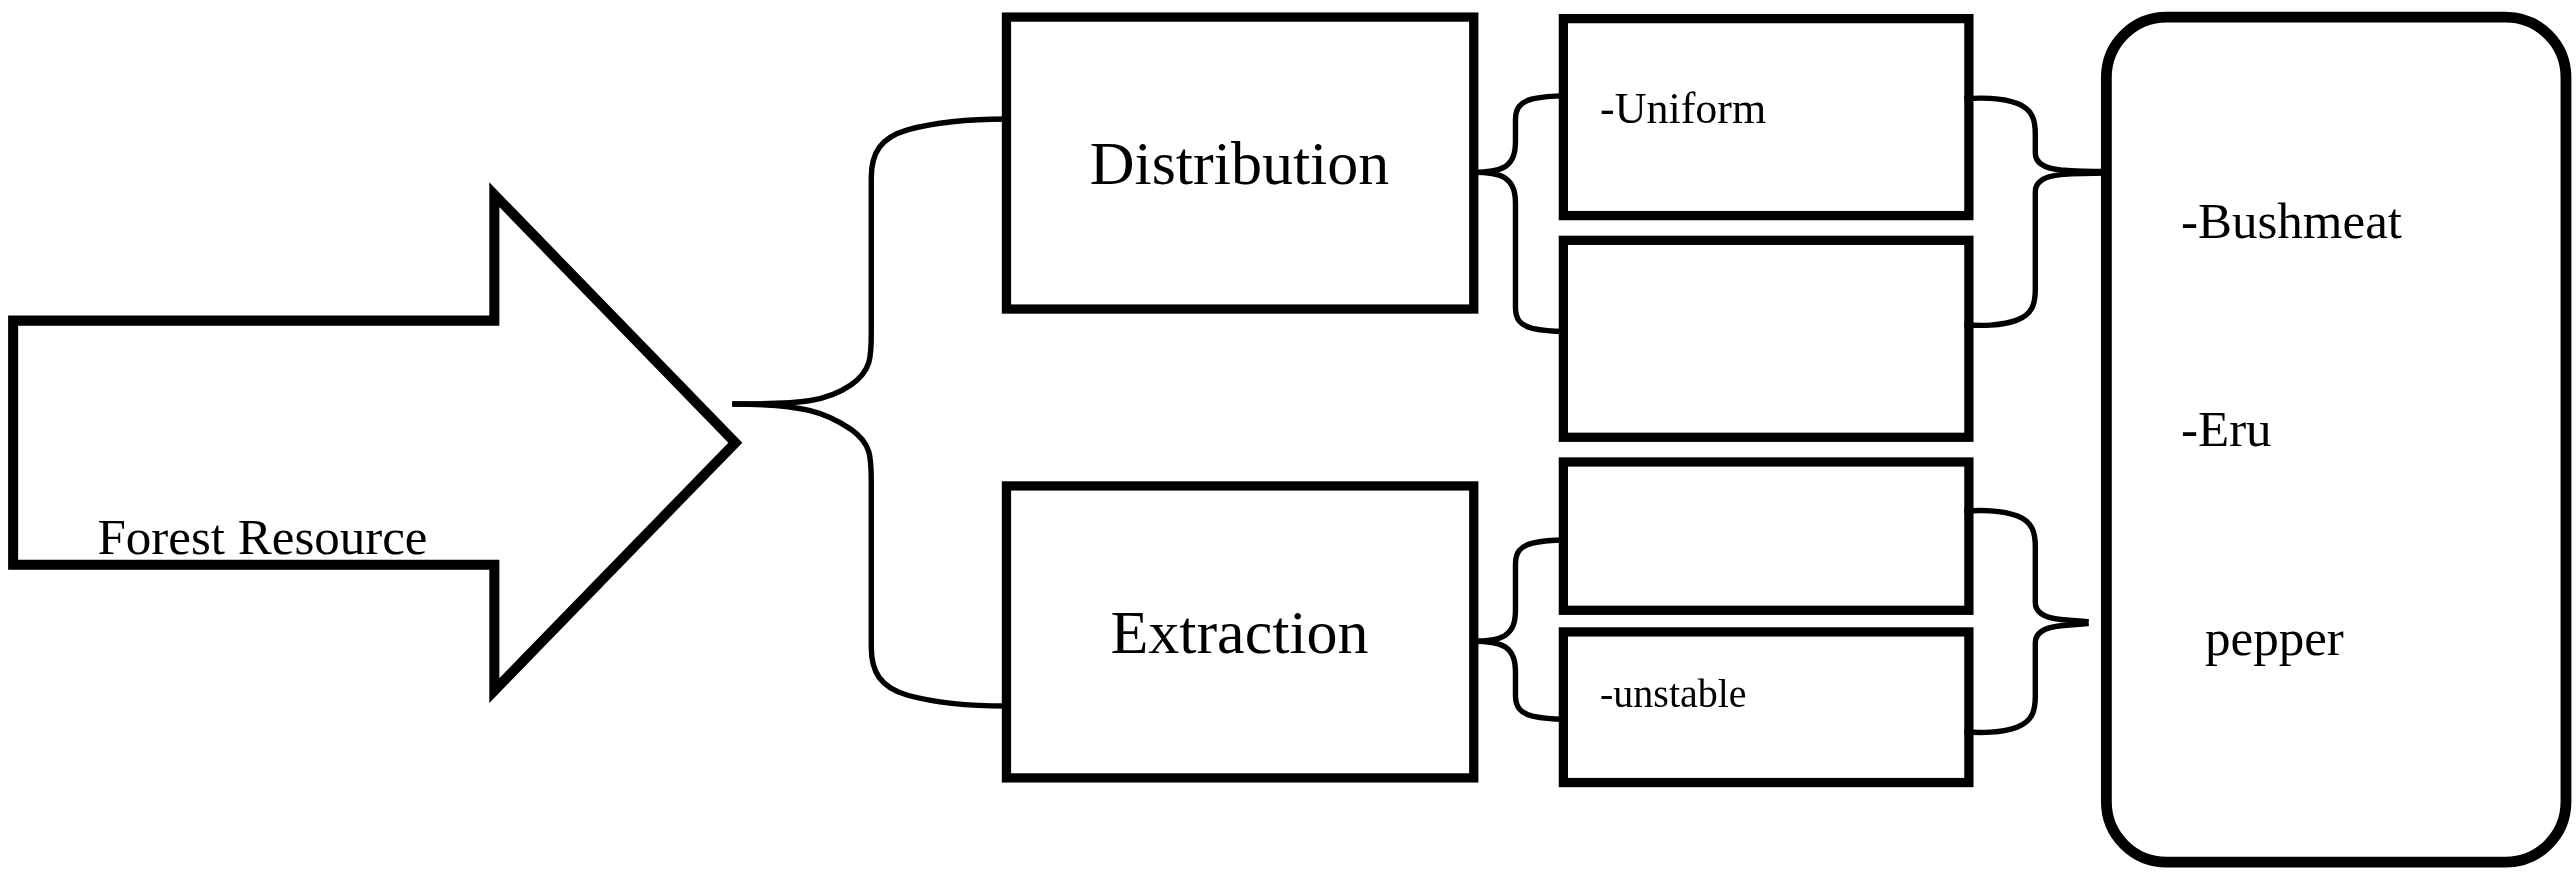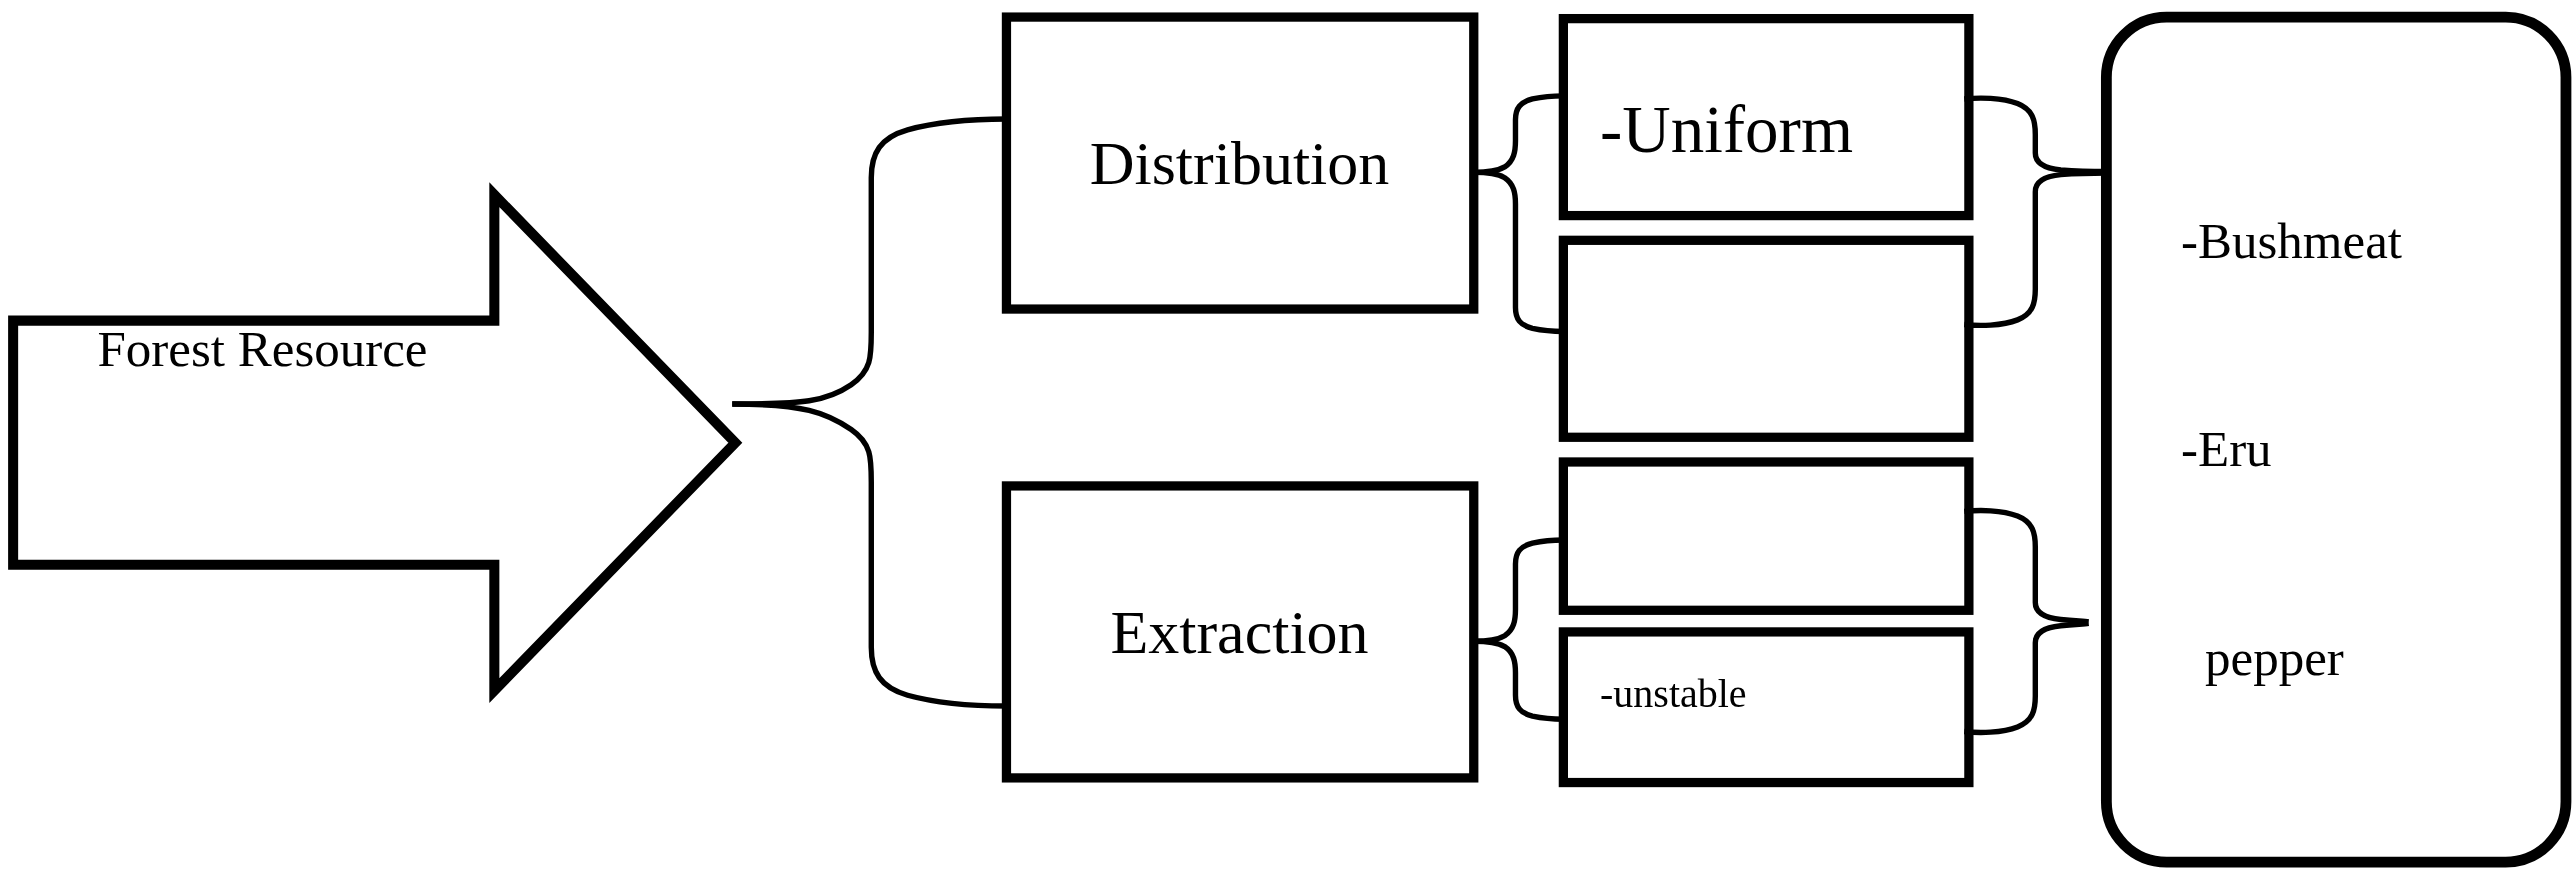--- a/index.html
+++ b/index.html
@@ -52,21 +52,21 @@
     align-items: center;
     justify-content: center;
   }
   .left-label {
     text-align: left;
   }
   .arrow-label {
     display: flex;
     flex-direction: column;
     align-items: center;
-    justify-content: space-between;
+    justify-content: flex-end;
   }
   .arrow-label .line { display: block; }
   .list-line {
     display: block;
   }
 </style>
 </head>
 <body>
 
 <div id="diagram-root">
@@ -167,28 +167,28 @@
   </svg>
 
   <div class="node-label arrow-label" style="left:31px; top:324px; width:463px; height:239px; font-size:51px;">
     <span class="line">Forest Resource</span>
   </div>
 
   <div class="node-label centered-label" style="left:1006px; top:17px; width:467px; height:292px; font-size:62px;">Distribution</div>
 
   <div class="node-label centered-label" style="left:1006px; top:486px; width:467px; height:292px; font-size:62px;">Extraction</div>
 
-  <div class="node-label left-label" style="left:1600px; top:96px; width:363px; font-size:67px;">-Uniform</div>
+  <div class="node-label left-label" style="left:1600px; top:87px; width:363px; font-size:44px;">-Uniform</div>
 
 
 
   <div class="node-label left-label" style="left:1600px; top:674px; width:363px; font-size:40px;font-family:Liberation Serif, serif;">-unstable</div>
 
   <div class="node-label" style="left:2181px; top:94px; width:378px; font-size:51px;">
-    <span class="list-line" style="margin-bottom:55px;margin-top:20px;">-Bushmeat</span>
+    <span class="list-line" style="margin-bottom:55px;">-Bushmeat</span>
     <span class="list-line" style="margin-bottom:56px;">-Eru</span>
     <span class="list-line" style="margin-bottom:55px;margin-left:24px;">pepper</span>
     
     
     
   </div>
 
 </div>
 
 

